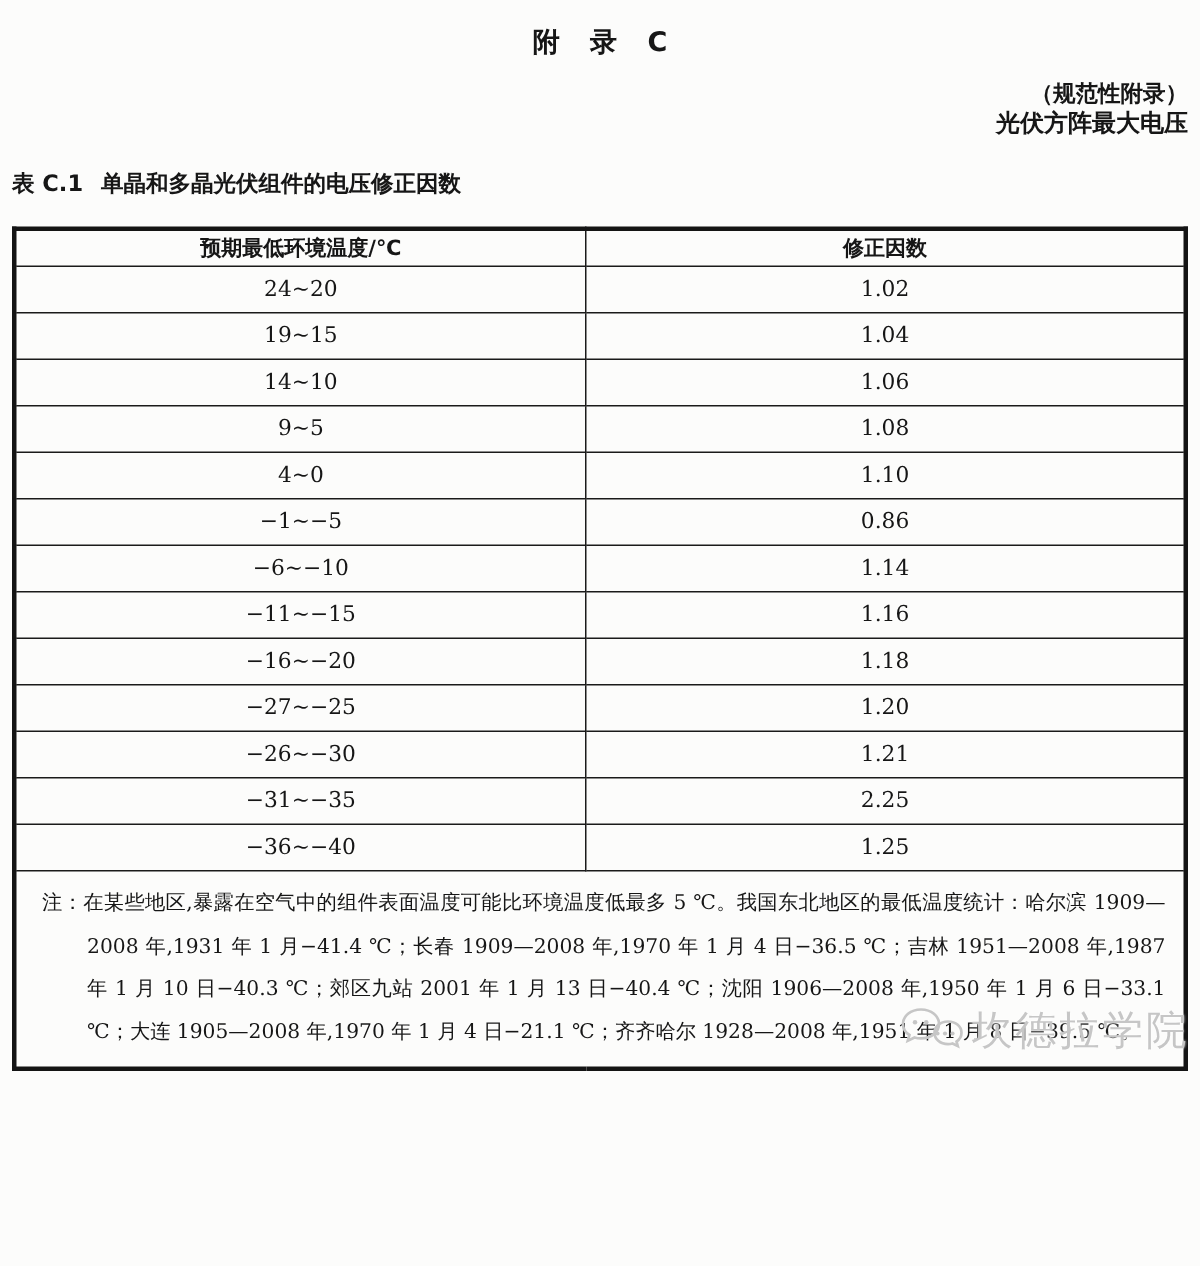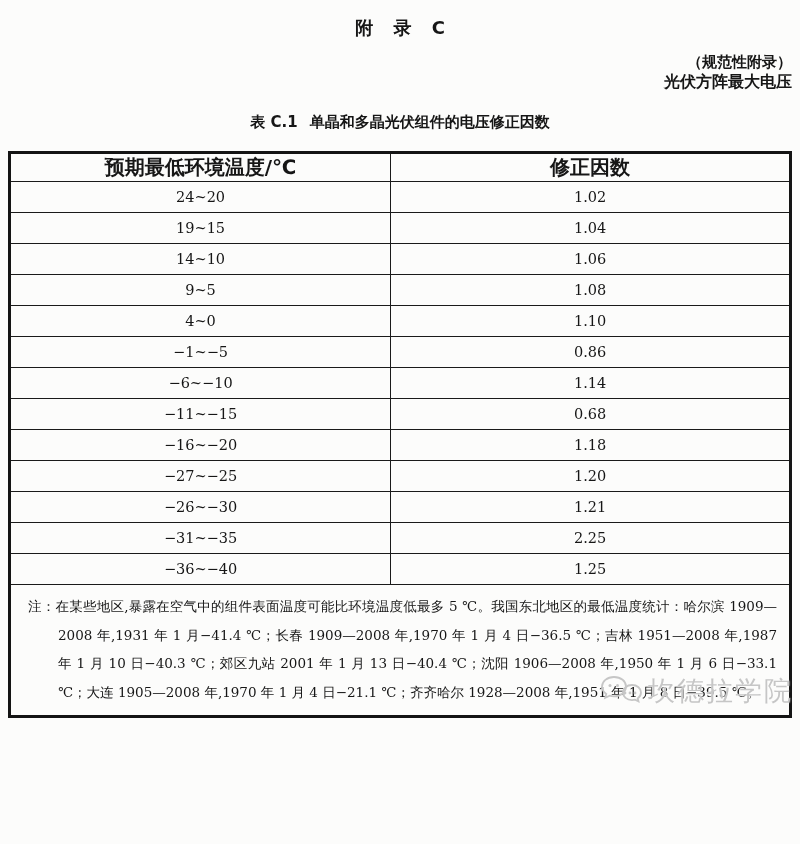--- a/index.html
+++ b/index.html
@@ -31,37 +31,37 @@
   }
 
   .body-text { margin-top: 19px; padding: 0 4px; }
   .para { font-size: 15px; line-height: 31px; text-align: justify; }
   .para .sec-label {
     font-weight: bold; font-family: "DejaVu Sans", "Liberation Sans", sans-serif;
     margin-right: 14px;
   }
 
   .table-caption {
-    text-align: center; font-weight: bold; font-size: 15px;
+    text-align: left; font-weight: bold; font-size: 15px;
     font-family: "DejaVu Sans", "Liberation Sans", sans-serif;
     margin-top: 20px; margin-bottom: 19px;
   }
   .table-caption .cap-no { margin-right: 12px; }
 
   table.voltage-table {
     width: 784px; margin: 0 auto;
     border-collapse: collapse;
     border: 3px solid #141414;
   }
   table.voltage-table th, table.voltage-table td {
     border: 1.6px solid #1a1a1a;
     text-align: center; vertical-align: middle;
   }
   table.voltage-table th {
-    height: 25px; font-size: 20px;
+    height: 25px; font-size: 14px;
     font-family: "DejaVu Sans", "Liberation Sans", sans-serif;
     font-weight: bold;
   }
   table.voltage-table td { height: 31px; font-size: 14.5px; }
   .col-temp { width: 48.8%; }
   .col-factor { width: 51.2%; }
 
   td.note-cell {
     text-align: left; height: auto;
     padding: 7px 12px 9px 17px;
@@ -125,21 +125,21 @@
       <tr>
         <td>−1~−5</td>
         <td>0.86</td>
       </tr>
       <tr>
         <td>−6~−10</td>
         <td>1.14</td>
       </tr>
       <tr>
         <td>−11~−15</td>
-        <td>0.68</td>
+        <td>1.16</td>
       </tr>
       <tr>
         <td>−16~−20</td>
         <td>1.18</td>
       </tr>
       <tr>
         <td>−27~−25</td>
         <td>1.20</td>
       </tr>
       <tr>

